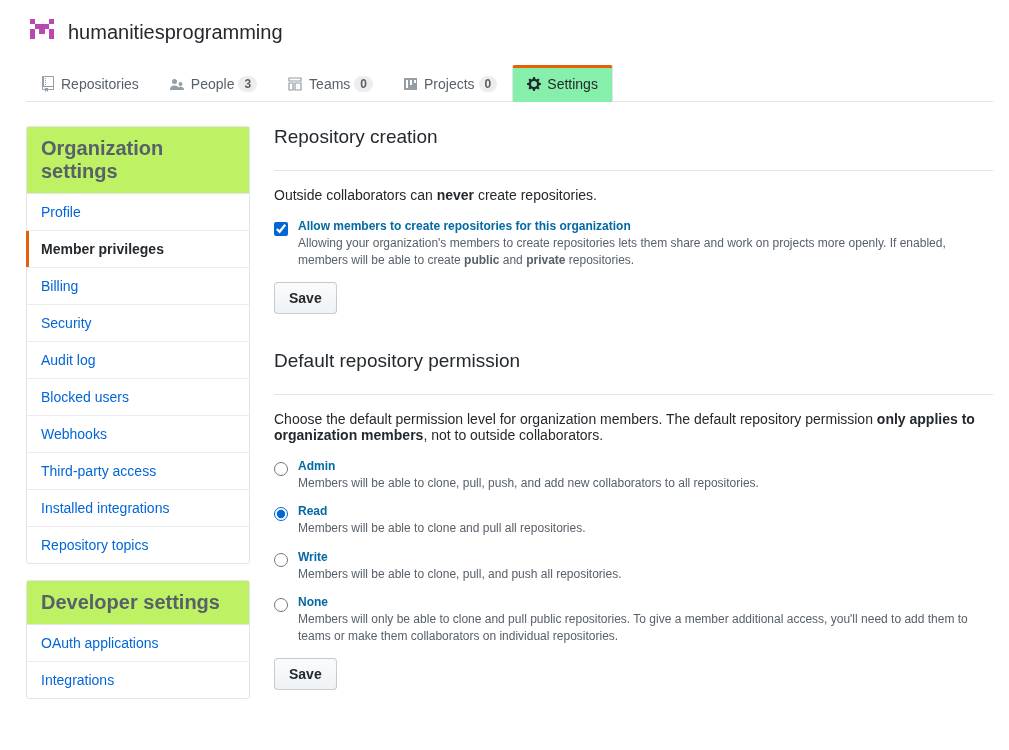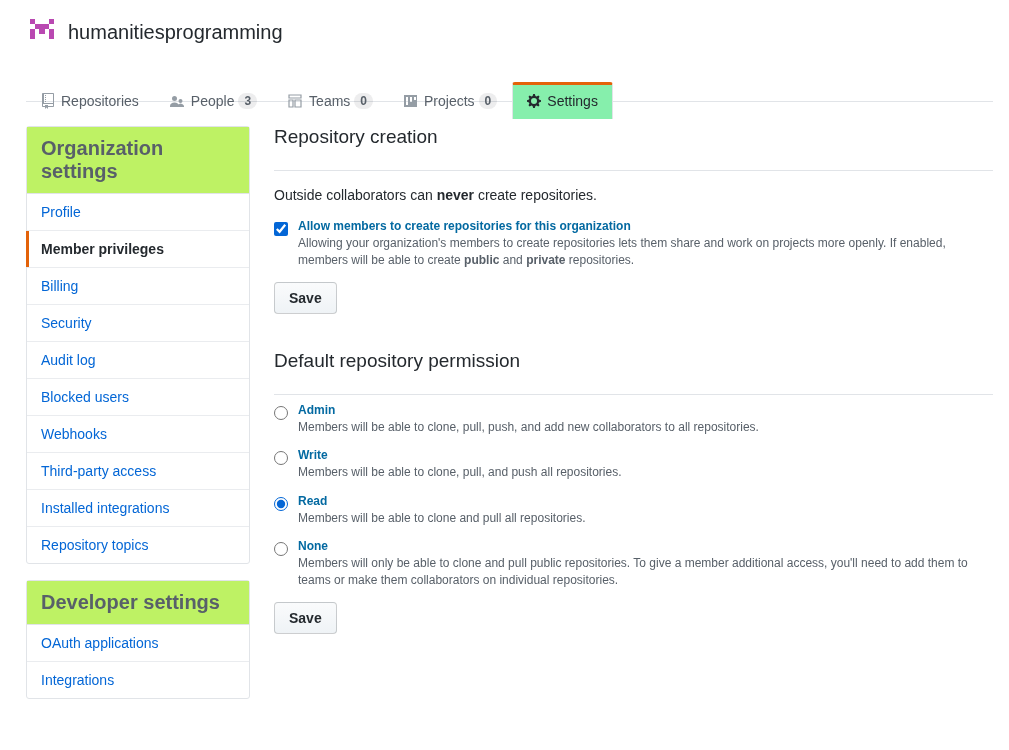--- a/index.html
+++ b/index.html
@@ -40,21 +40,21 @@
   .tabnav-tab {
     padding: 10px 14px;
     color: #586069;
     font-size: 14px;
     display: flex;
     align-items: center;
     cursor: pointer;
     border: 1px solid transparent;
     border-bottom: none;
     position: relative;
-    top: 18px;
+    top: 1px;
   }
   .tabnav-tab.selected {
     color: #24292e;
     border-color: #e1e4e8;
     border-top: 3px solid #e36209;
     background: #86efac;
     border-radius: 3px 3px 0 0;
     padding-top: 7px;
     font-weight: 500;
   }
@@ -275,46 +275,49 @@
           </div>
         </div>
       </div>
 
       <button class="btn">Save</button>
 
       <div class="section-gap"></div>
 
       <h2 class="section-title">Default repository permission</h2>
 
+      <p class="desc">
+        <span>Choose the default permission level for organization members. The default repository permission </span><strong>only applies to organization members</strong><span>, not to outside collaborators.</span>
+      </p>
 
       <div class="form-row">
         <input type="radio" name="perm" style="">
         <div class="content">
           <div class="label">Admin</div>
           <div class="sub">Members will be able to clone, pull, push, and add new collaborators to all repositories.</div>
         </div>
       </div>
 
       <div class="form-row">
+        <input type="radio" name="perm" checked="" style="">
+        <div class="content">
+          <div class="label">Read</div>
+          <div class="sub">Members will be able to clone and pull all repositories.</div>
+        </div>
+      </div>
+
+      <div class="form-row">
         <input type="radio" name="perm" style="">
         <div class="content">
           <div class="label">Write</div>
           <div class="sub">Members will be able to clone, pull, and push all repositories.</div>
         </div>
       </div>
 
       <div class="form-row">
-        <input type="radio" name="perm" checked="" style="">
-        <div class="content">
-          <div class="label">Read</div>
-          <div class="sub">Members will be able to clone and pull all repositories.</div>
-        </div>
-      </div>
-
-      <div class="form-row">
         <input type="radio" name="perm" style="">
         <div class="content">
           <div class="label">None</div>
           <div class="sub">Members will only be able to clone and pull public repositories. To give a member additional access, you'll need to add them to teams or make them collaborators on individual repositories.</div>
         </div>
       </div>
 
       <button class="btn">Save</button>
 
     </div>

